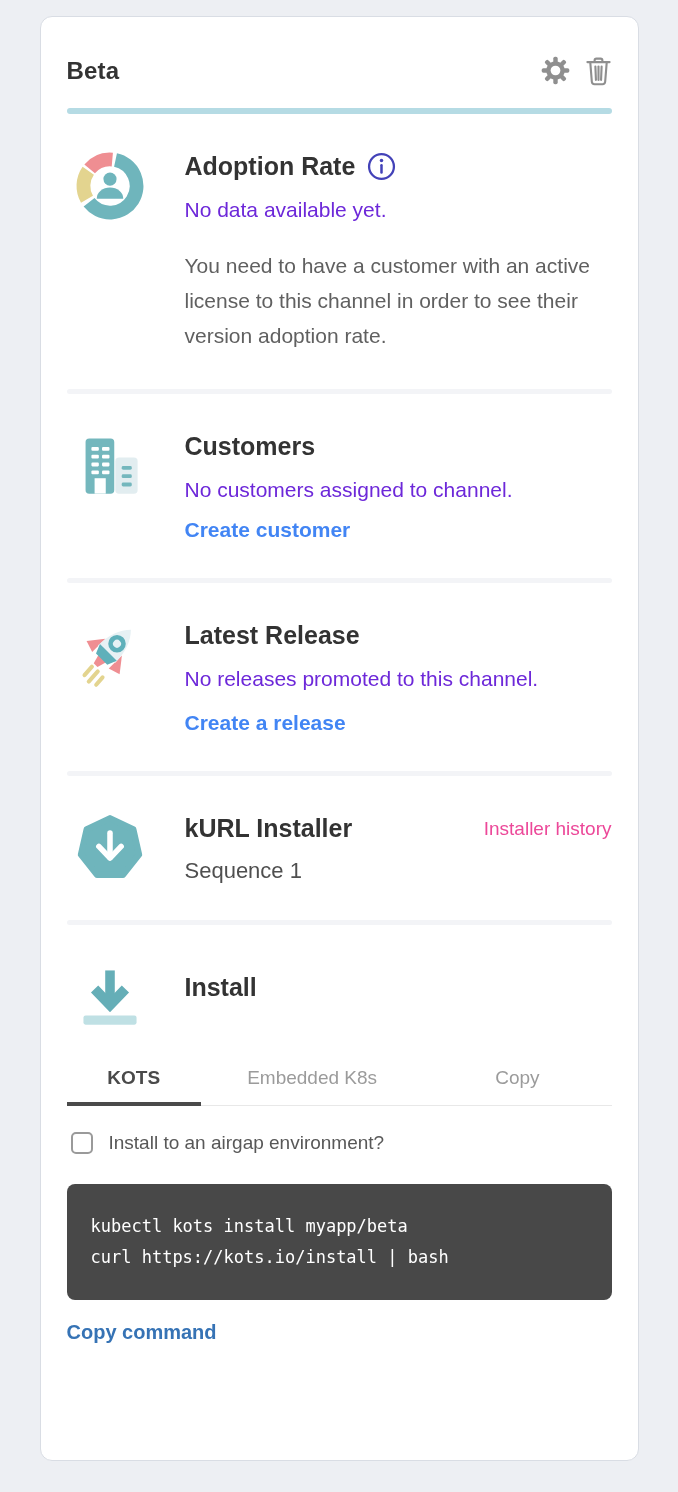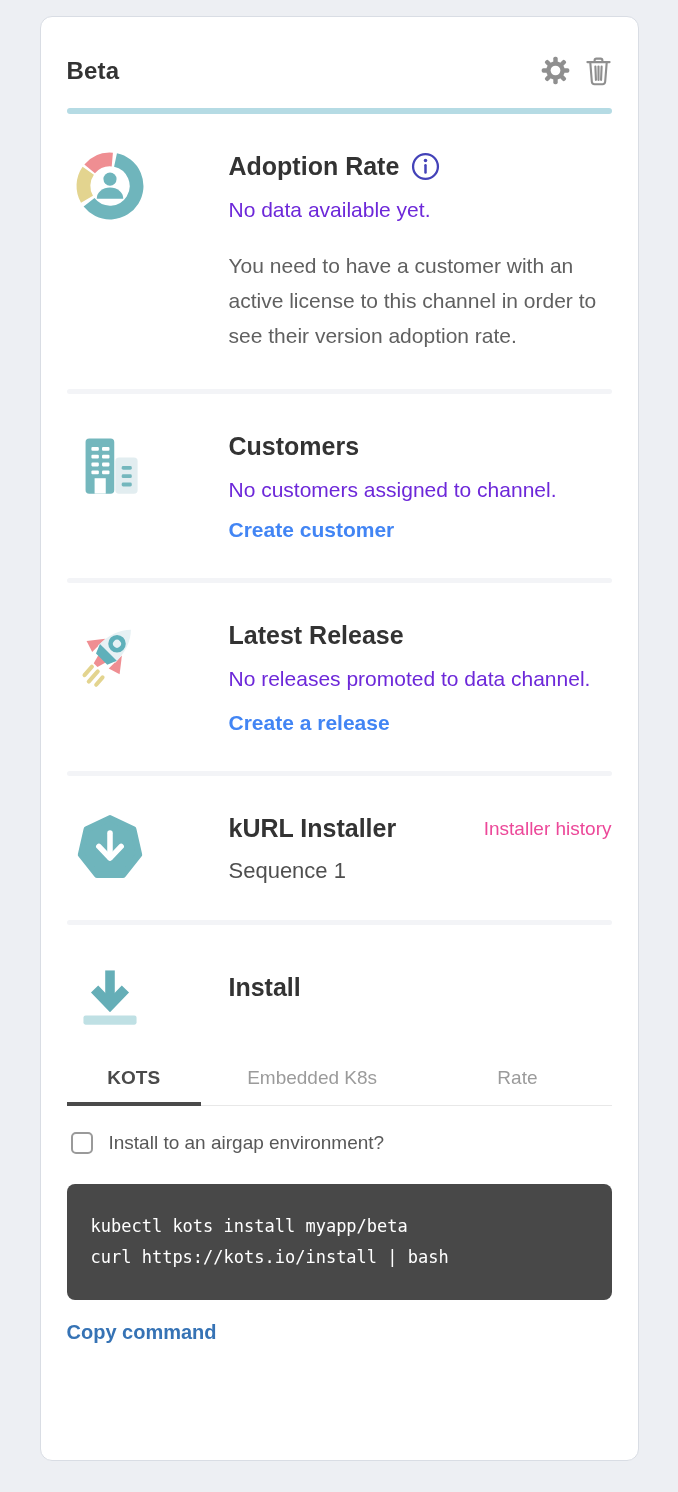--- a/index.html
+++ b/index.html
@@ -25,21 +25,21 @@
   .header-actions { display: flex; align-items: center; gap: 14px; }
   .icon-btn { background: none; border: none; cursor: pointer; padding: 0; line-height: 0; }
 
   .header-rule {
     margin-top: 22px;
     height: 6px; border-radius: 3px;
     background: #b5dbe4;
   }
 
   
-  .section { display: flex; padding: 38px 0 36px 0; gap: 44px; }
+  .section { display: flex; padding: 38px 0 36px 0; }
   .section-icon { width: 118px; flex: 0 0 118px; padding-left: 9px; }
   .section-body { flex: 1; min-width: 0; }
   .section-divider { height: 5px; border-radius: 3px; background: #f3f4f7; }
 
   .section-title-row { display: flex; align-items: center; justify-content: space-between; }
   .section-title { font-size: 25px; font-weight: 700; color: #333333; display: flex; align-items: center; gap: 12px; }
   .muted-text { font-size: 21px; color: #6d28d9; margin-top: 15px; line-height: 1.35; }
   .muted-para { font-size: 21px; color: #606060; margin-top: 24px; line-height: 35px; max-width: 452px; }
   .link { font-size: 21px; font-weight: 700; color: #4285f4; text-decoration: none; display: inline-block; margin-top: 13px; cursor: pointer; }
   .link-small { font-size: 19px; font-weight: 400; color: #ec4899; text-decoration: none; cursor: pointer; }
@@ -189,21 +189,21 @@
         </g>
         <g stroke="#e3d48f" stroke-width="3.8" stroke-linecap="round">
           <line x1="8" y1="51" x2="15" y2="43"></line>
           <line x1="12" y1="57" x2="20.5" y2="47.5"></line>
           <line x1="19" y1="60" x2="25" y2="53"></line>
         </g>
       </svg>
     </div>
     <div class="section-body">
       <div class="section-title">Latest Release</div>
-      <div class="muted-text">No releases promoted to data channel.</div>
+      <div class="muted-text">No releases promoted to this channel.</div>
       <a class="link" style="margin-top:18px;">Create a release</a>
     </div>
   </div>
   <div class="section-divider"></div>
 
   
   <div class="section">
     <div class="section-icon">
       <svg width="68" height="68" viewBox="0 0 64 64">
         <polygon points="32,4 53.9,14.5 59.3,38.2 44.2,57.2 19.8,57.2 4.7,38.2 10.1,14.5" fill="#6fb5bc" stroke="#6fb5bc" stroke-width="6" stroke-linejoin="round"></polygon>
@@ -235,21 +235,21 @@
       </svg>
     </div>
     <div class="section-body">
       <div class="section-title" style="margin-top:10px;">Install</div>
     </div>
   </div>
 
   <div class="tabs">
     <div class="tab tab-1 active">KOTS</div>
     <div class="tab tab-2">Embedded K8s</div>
-    <div class="tab tab-3">Rate</div>
+    <div class="tab tab-3">Copy</div>
   </div>
 
   <div class="airgap-row">
     <span class="checkbox" role="checkbox" aria-checked="false"></span>
     <label class="airgap-label">Install to an airgap environment?</label>
   </div>
 
   <div class="code-block"><div>kubectl kots install myapp/beta</div><div>curl https://kots.io/install | bash</div></div>
 
   <a class="copy-link">Copy command</a>

